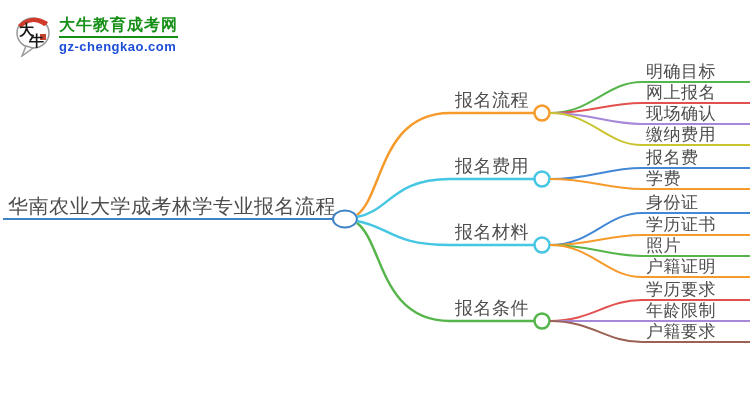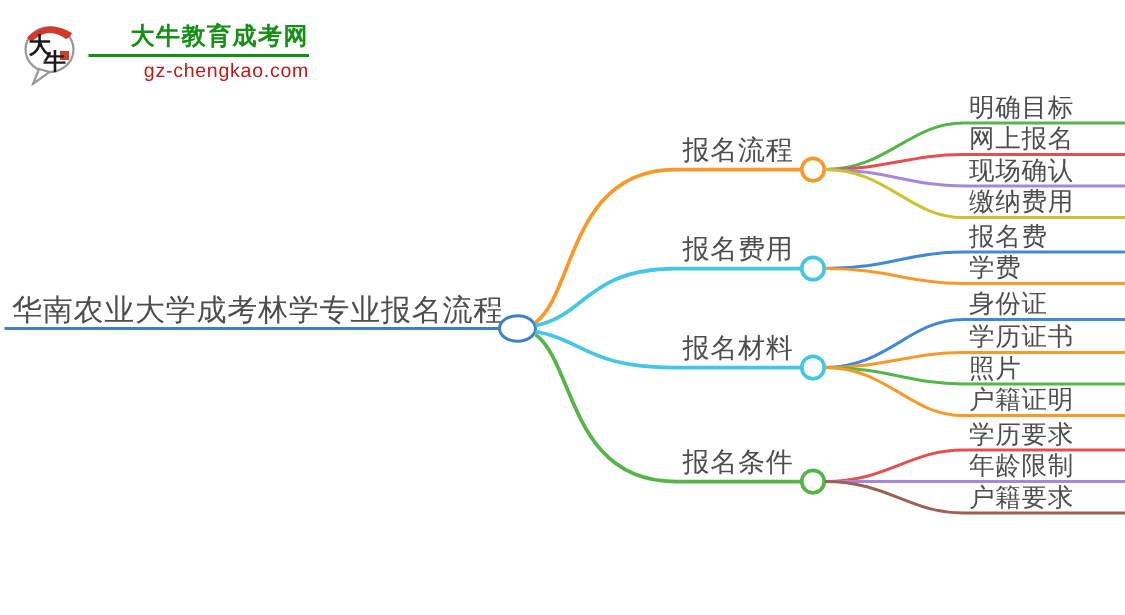--- a/index.html
+++ b/index.html
@@ -7,23 +7,23 @@
     position:relative;width:750px;height:410px;background:#ffffff;overflow:hidden;
     font-family:"Liberation Sans","DejaVu Sans",sans-serif;
   }
   svg.mindmap{position:absolute;left:0;top:0;}
   .node-text{fill:#4d4d4d;font-family:"Liberation Sans","DejaVu Sans",sans-serif;}
   .root-label{font-size:20px;letter-spacing:0.5px;}
   .branch-label{font-size:18px;letter-spacing:0.5px;}
   .leaf-label{font-size:17px;letter-spacing:0.5px;}
   .logo{position:absolute;left:14px;top:11px;display:flex;align-items:flex-start;gap:5px;}
   .logo-text{display:flex;flex-direction:column;}
-  .logo-title{color:#168f16;font-weight:bold;font-size:16px;letter-spacing:1px;line-height:20px;margin-top:4px;margin-left:28px;}
+  .logo-title{color:#168f16;font-weight:bold;font-size:16px;letter-spacing:1px;line-height:20px;margin-top:4px;}
   .logo-divider{height:2px;background:#168f16;width:100%;margin:1px 0 1px 0;}
-  .logo-subtitle{color:#b91c1c;font-weight:normal;font-size:13px;letter-spacing:0.5px;line-height:15px;text-align:right;}
+  .logo-subtitle{color:#1d4ed8;font-weight:bold;font-size:13px;letter-spacing:0.5px;line-height:15px;}
 </style>
 </head>
 <body>
 
 <div class="canvas">
 
   <div class="logo">
     <svg width="40" height="46" viewBox="0 0 40 46">
       <ellipse cx="19" cy="22" rx="16" ry="15" fill="#ffffff" stroke="#9a9a9a" stroke-width="1.5"></ellipse>
       <path d="M12,35 L8,45 L19,37 Z" fill="#ffffff" stroke="#9a9a9a" stroke-width="1.5"></path>

